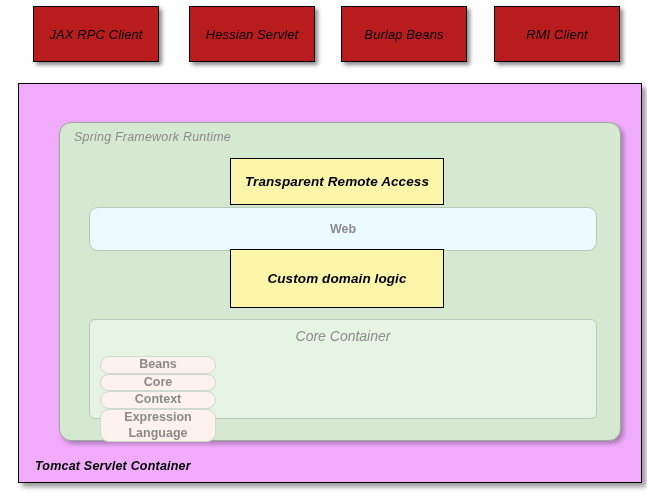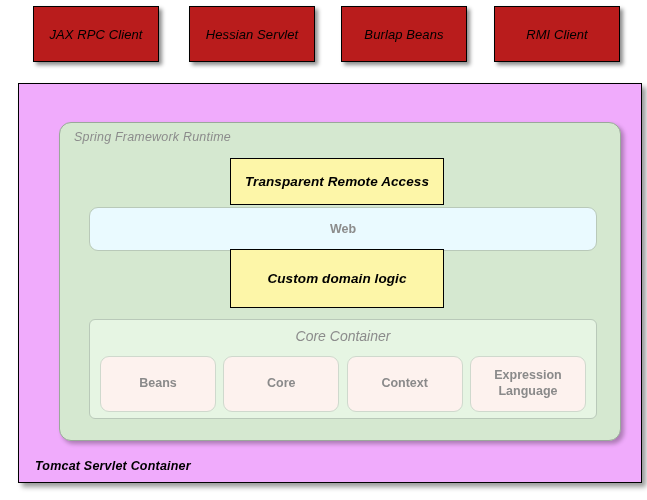--- a/index.html
+++ b/index.html
@@ -134,20 +134,21 @@
   }
 
   .core-row {
     position: absolute;
     left: 10px;
     right: 10px;
     top: 36px;
     height: 54px;
     display: flex;
     justify-content: space-between;
+    flex-direction: column;
   }
 
   .core-cell {
     width: 114px;
     height: 54px;
     background: #fdf2ee;
     border: 1.2px solid #cfd9cd;
     border-radius: 9px;
     display: flex;
     align-items: center;

